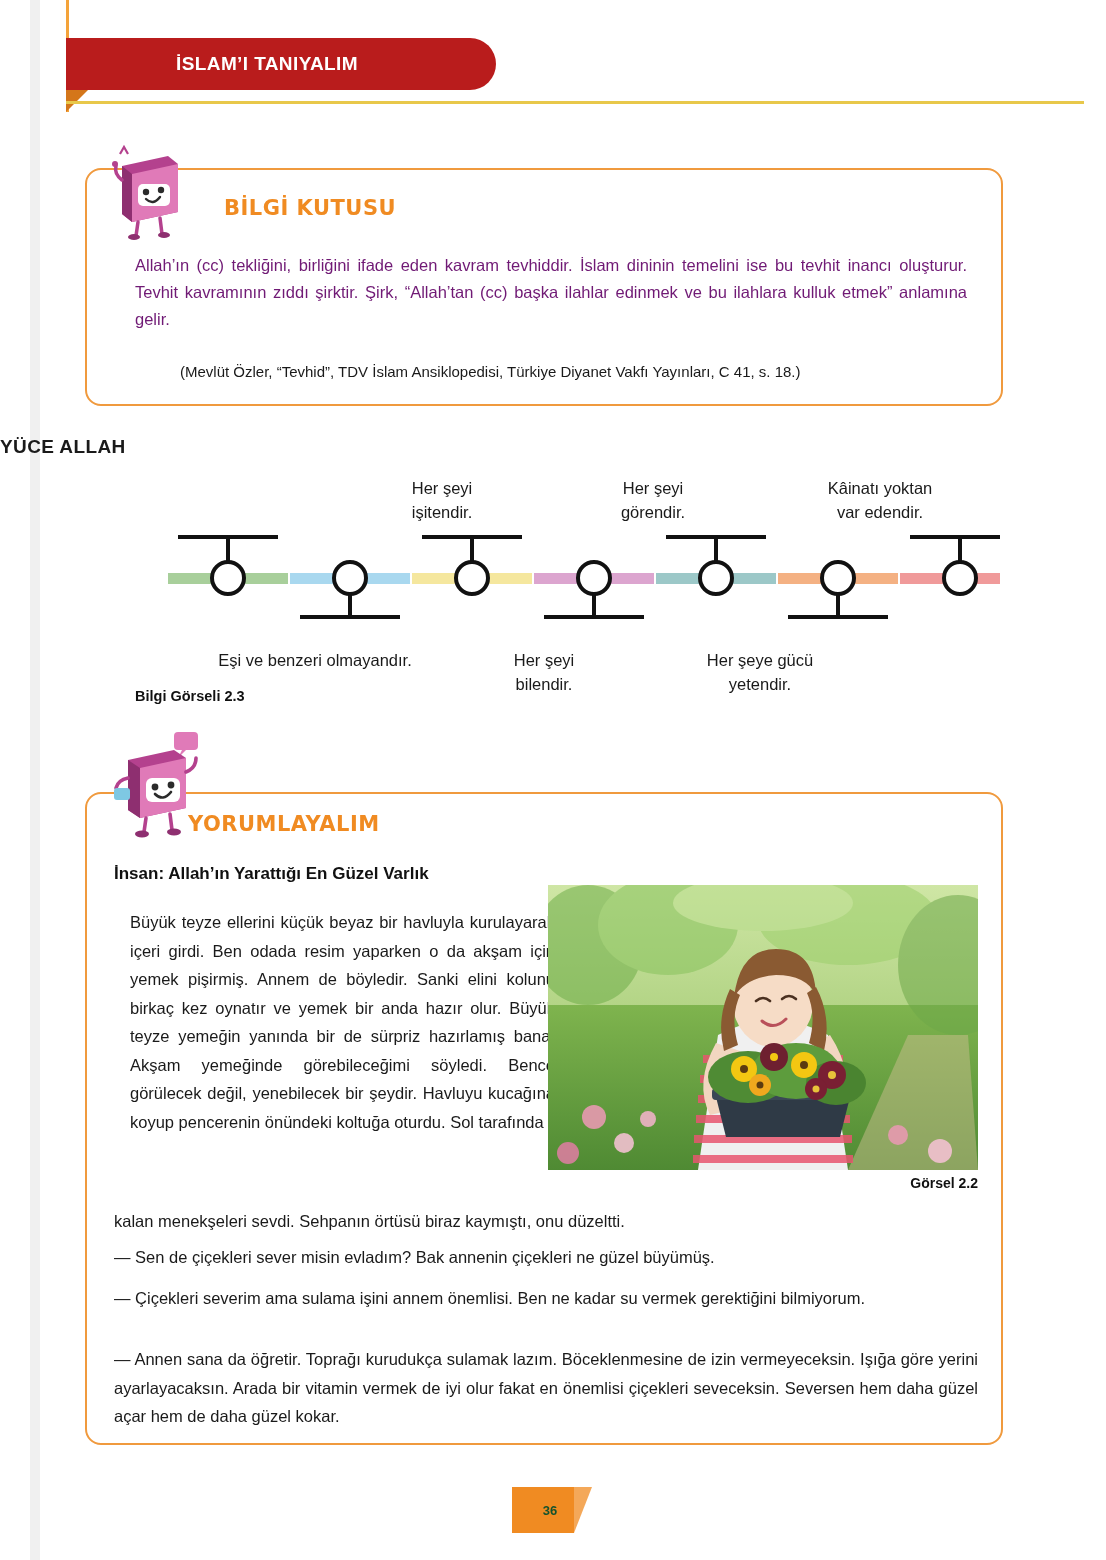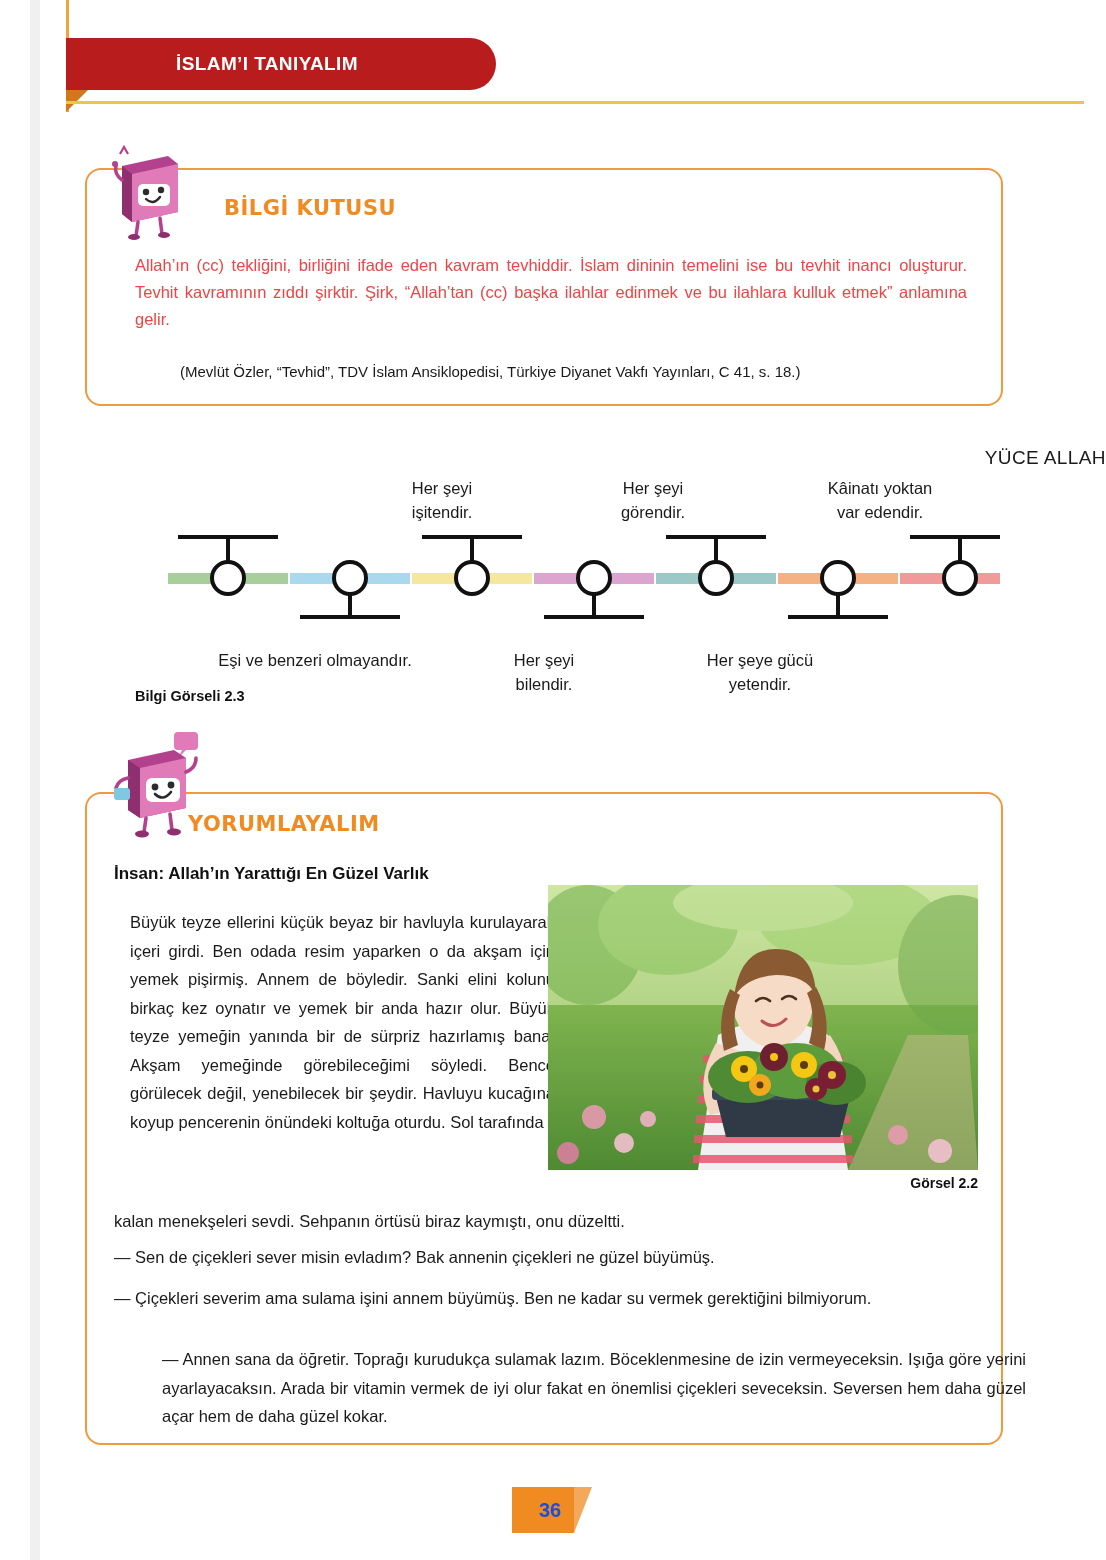--- a/index.html
+++ b/index.html
@@ -100,21 +100,21 @@
     margin-left: 34px;
   }
   .info-box-body {
     position: absolute;
     left: 135px;
     top: 252px;
     width: 832px;
     font-size: 16.5px;
     line-height: 27px;
     text-align: justify;
-    color: #ef4444;
+    color: #701a75;
   }
   .info-box-source {
     position: absolute;
     left: 180px;
     top: 350px;
     width: 790px;
     font-size: 15px;
     color: #1a1a1a;
     text-align: left;
     margin-top: 13px;
@@ -134,25 +134,25 @@
     left: 112px;
     top: 730px;
     width: 92px;
     height: 110px;
   }
 
   
   .diagram-title {
     position: absolute;
     left: 0;
-    top: 447px;
+    top: 436px;
     width: 1106px;
-    text-align: right;
+    text-align: left;
     font-size: 19px;
-    font-weight: normal;
+    font-weight: bold;
     letter-spacing: 0.4px;
   }
   .diagram {
     position: absolute;
     left: 120px;
     top: 465px;
     width: 880px;
     height: 240px;
   }
   .diag-label {
@@ -223,21 +223,21 @@
   .dialog {
     position: absolute;
     left: 114px;
     width: 864px;
     font-size: 16.5px;
     line-height: 28.5px;
     text-align: justify;
   }
   .d1 { top: 1243px; }
   .d2 { top: 1284px; }
-  .d3 { top: 1345px; margin-left: 48px; }
+  .d3 { top: 1345px; }
 
   .photo {
     position: absolute;
     left: 548px;
     top: 885px;
     width: 430px;
     height: 285px;
     overflow: hidden;
     background: #8fbf63;
   }
@@ -280,22 +280,22 @@
   }
   .pagenum-text {
     position: absolute;
     left: 0;
     top: 0;
     width: 76px;
     height: 46px;
     display: flex;
     align-items: center;
     justify-content: center;
-    color: #1d4ed8;
-    font-size: 20px;
+    color: #14532d;
+    font-size: 13px;
     font-weight: bold;
   }
 </style>
 </head>
 <body>
 
 <div class="page">
 
   <div class="left-bar"></div>
   <div class="left-edge-line"></div>
@@ -417,21 +417,21 @@
       <ellipse cx="62" cy="102" rx="7" ry="3.4" fill="#8e2f70"></ellipse>
       <rect x="2" y="58" width="16" height="12" rx="3" fill="#7ec8e3"></rect>
     </g>
   </svg>
 
   <div class="yorum-title">YORUMLAYALIM</div>
   <div class="yorum-subtitle">İnsan: Allah’ın Yarattığı En Güzel Varlık</div>
   <div class="yorum-p1">Büyük teyze ellerini küçük beyaz bir havluyla kurulayarak içeri girdi. Ben odada resim yaparken o da akşam için yemek pişirmiş. Annem de böyledir. Sanki elini kolunu birkaç kez oynatır ve yemek bir anda hazır olur. Büyük teyze yemeğin yanında bir de sürpriz hazırlamış bana. Akşam yemeğinde görebileceğimi söyledi. Bence görülecek değil, yenebilecek bir şeydir. Havluyu kucağına koyup pencerenin önündeki koltuğa oturdu. Sol tarafında</div>
   <div class="yorum-p1b">kalan menekşeleri sevdi. Sehpanın örtüsü biraz kaymıştı, onu düzeltti.</div>
   <div class="dialog d1">— Sen de çiçekleri sever misin evladım? Bak annenin çiçekleri ne güzel büyümüş.</div>
-  <div class="dialog d2">— Çiçekleri severim ama sulama işini annem büyümüş. Ben ne kadar su vermek gerektiğini bilmiyorum.</div>
+  <div class="dialog d2">— Çiçekleri severim ama sulama işini annem önemlisi. Ben ne kadar su vermek gerektiğini bilmiyorum.</div>
   <div class="dialog d3">— Annen sana da öğretir. Toprağı kurudukça sulamak lazım. Böceklenmesine de izin vermeyeceksin. Işığa göre yerini ayarlayacaksın. Arada bir vitamin vermek de iyi olur fakat en önemlisi çiçekleri seveceksin. Seversen hem daha güzel açar hem de daha güzel kokar.</div>
 
   <svg class="photo" viewBox="0 0 430 285">
     <defs>
       <linearGradient id="sky" x1="0" y1="0" x2="0" y2="1">
         <stop offset="0%" stop-color="#cfe6a5"></stop>
         <stop offset="100%" stop-color="#8ebd5c"></stop>
       </linearGradient>
       <linearGradient id="grass" x1="0" y1="0" x2="0" y2="1">
         <stop offset="0%" stop-color="#7fb44e"></stop>

